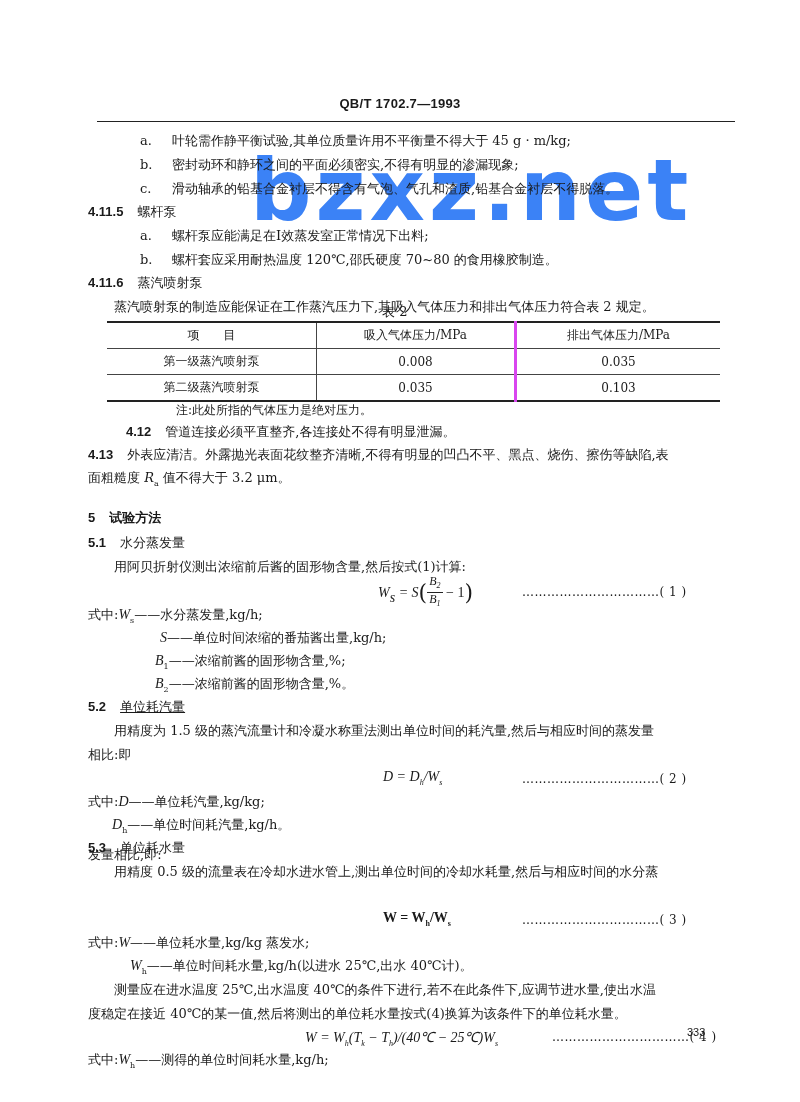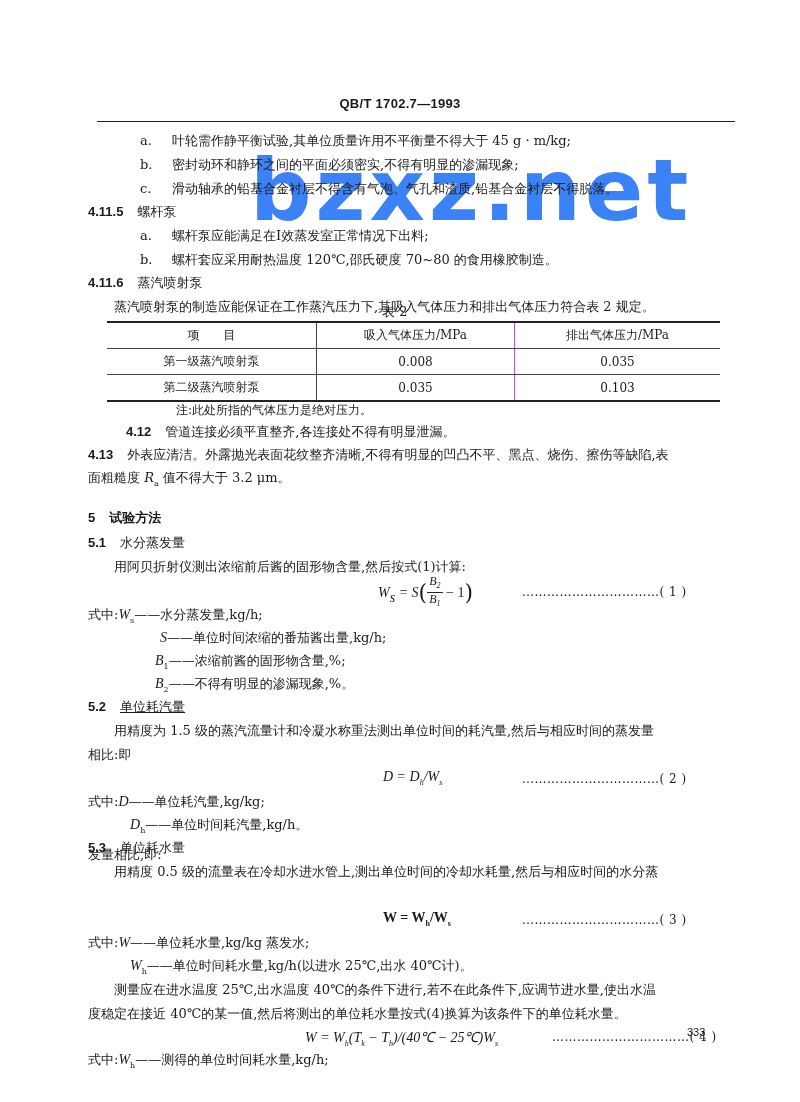--- a/index.html
+++ b/index.html
@@ -13,21 +13,21 @@
     .watermark { left: 250px; top: 140px; font-family: "DejaVu Sans", sans-serif; font-weight: bold; font-size: 86px; color: #3b82f6; letter-spacing: 4px; z-index: 0; }
     .t { font-size: 13px; line-height: 18px; z-index: 1; }
     .sec { font-family: "Liberation Sans", "DejaVu Sans", sans-serif; font-weight: bold; }
     .lbl { display: inline-block; width: 32px; }
     .num { display: inline-block; margin-right: 14px; }
     table.t2 { position: absolute; left: 107px; top: 321px; width: 613px; border-collapse: collapse; font-size: 12px; z-index: 1; }
     table.t2 td, table.t2 th { height: 25px; text-align: center; font-weight: normal; border-top: 1px solid #444; border-bottom: 1px solid #444; padding: 0; }
     table.t2 tr:first-child th { border-top: 2px solid #222; }
     table.t2 tr:last-child td { border-bottom: 2px solid #222; }
     table.t2 .c1 { width: 209px; border-right: 1px solid #444; }
-    table.t2 .c2 { width: 197px; border-right: 1px solid #d946ef; }
+    table.t2 .c2 { width: 197px; border-right: 3px solid #d946ef; }
     .eq { font-family: "Liberation Serif", serif; font-style: italic; font-size: 14px; }
     .eqno { font-size: 12px; letter-spacing: 0.5px; }
     .frac { display: inline-flex; flex-direction: column; vertical-align: middle; text-align: center; font-size: 12px; line-height: 13px; }
     .frac .n { border-bottom: 1px solid #222; padding: 0 2px; }
     .paren { font-size: 22px; font-style: normal; vertical-align: middle; }
     sub { font-size: 8px; }
     .pageno { left: 687px; top: 1028px; font-family: "Liberation Sans", sans-serif; font-size: 11px; }
   </style>
 </head>
 <body>
@@ -82,29 +82,29 @@
   <span class="eq">W</span><sub class="eq">s</sub><span class="eq"> = S</span><span class="paren">(</span><span class="frac eq">
       <span class="n"><span>B</span><sub>2</sub></span>
       <span><span>B</span><sub>1</sub></span>
     </span><span class="eq" style="font-style:normal;"> − 1</span><span class="paren">)</span>
 </div>
 <div class="abs t eqno" style="left:522px; top:583px;"><span>……………………………</span><span>( 1 )</span></div>
 
 <div class="abs t" style="left:88px; top:606px;"><span>式中:</span><i class="eq">W</i><sub>s</sub><span>——水分蒸发量,kg/h;</span></div>
 <div class="abs t" style="left:160px; top:629px;"><i class="eq">S</i><span>——单位时间浓缩的番茄酱出量,kg/h;</span></div>
 <div class="abs t" style="left:155px; top:652px;"><i class="eq">B</i><sub>1</sub><span>——浓缩前酱的固形物含量,%;</span></div>
-<div class="abs t" style="left:155px; top:675px;"><i class="eq">B</i><sub>2</sub><span>——不得有明显的渗漏现象,%。</span></div>
+<div class="abs t" style="left:155px; top:675px;"><i class="eq">B</i><sub>2</sub><span>——浓缩前酱的固形物含量,%。</span></div>
 
 <div class="abs t" style="left:88px; top:698px;text-decoration:underline;"><span class="num sec">5.2</span><span>单位耗汽量</span></div>
 <div class="abs t" style="left:114px; top:722px;">用精度为 1.5 级的蒸汽流量计和冷凝水称重法测出单位时间的耗汽量,然后与相应时间的蒸发量</div>
 <div class="abs t" style="left:88px; top:746px;">相比:即</div>
 <div class="abs eq" style="left:383px; top:769px;"><span>D = D</span><sub>h</sub><span>/W</span><sub>s</sub></div>
 <div class="abs t eqno" style="left:522px; top:770px;"><span>……………………………</span><span>( 2 )</span></div>
 <div class="abs t" style="left:88px; top:793px;"><span>式中:</span><i class="eq">D</i><span>——单位耗汽量,kg/kg;</span></div>
-<div class="abs t" style="left:130px; top:816px;"><i class="eq">D</i><sub>h</sub><span>——单位时间耗汽量,kg/h。</span></div>
+<div class="abs t" style="left:112px; top:816px;"><i class="eq">D</i><sub>h</sub><span>——单位时间耗汽量,kg/h。</span></div>
 
 <div class="abs t" style="left:88px; top:839px;"><span class="num sec">5.3</span><span>单位耗水量</span></div>
 <div class="abs t" style="left:114px; top:863px;text-align:center;">用精度 0.5 级的流量表在冷却水进水管上,测出单位时间的冷却水耗量,然后与相应时间的水分蒸</div>
 <div class="abs t" style="left:88px; top:846px;">发量相比,即:</div>
 <div class="abs eq" style="left:383px; top:910px; font-style:normal; font-weight:bold;"><span>W = W</span><sub>h</sub><span>/W</span><sub>s</sub></div>
 <div class="abs t eqno" style="left:522px; top:911px;"><span>……………………………</span><span>( 3 )</span></div>
 <div class="abs t" style="left:88px; top:934px;"><span>式中:</span><i class="eq">W</i><span>——单位耗水量,kg/kg 蒸发水;</span></div>
 <div class="abs t" style="left:130px; top:957px;"><i class="eq">W</i><sub>h</sub><span>——单位时间耗水量,kg/h(以进水 25℃,出水 40℃计)。</span></div>
 <div class="abs t" style="left:114px; top:981px;">测量应在进水温度 25℃,出水温度 40℃的条件下进行,若不在此条件下,应调节进水量,使出水温</div>
 <div class="abs t" style="left:88px; top:1005px;">度稳定在接近 40℃的某一值,然后将测出的单位耗水量按式(4)换算为该条件下的单位耗水量。</div>

